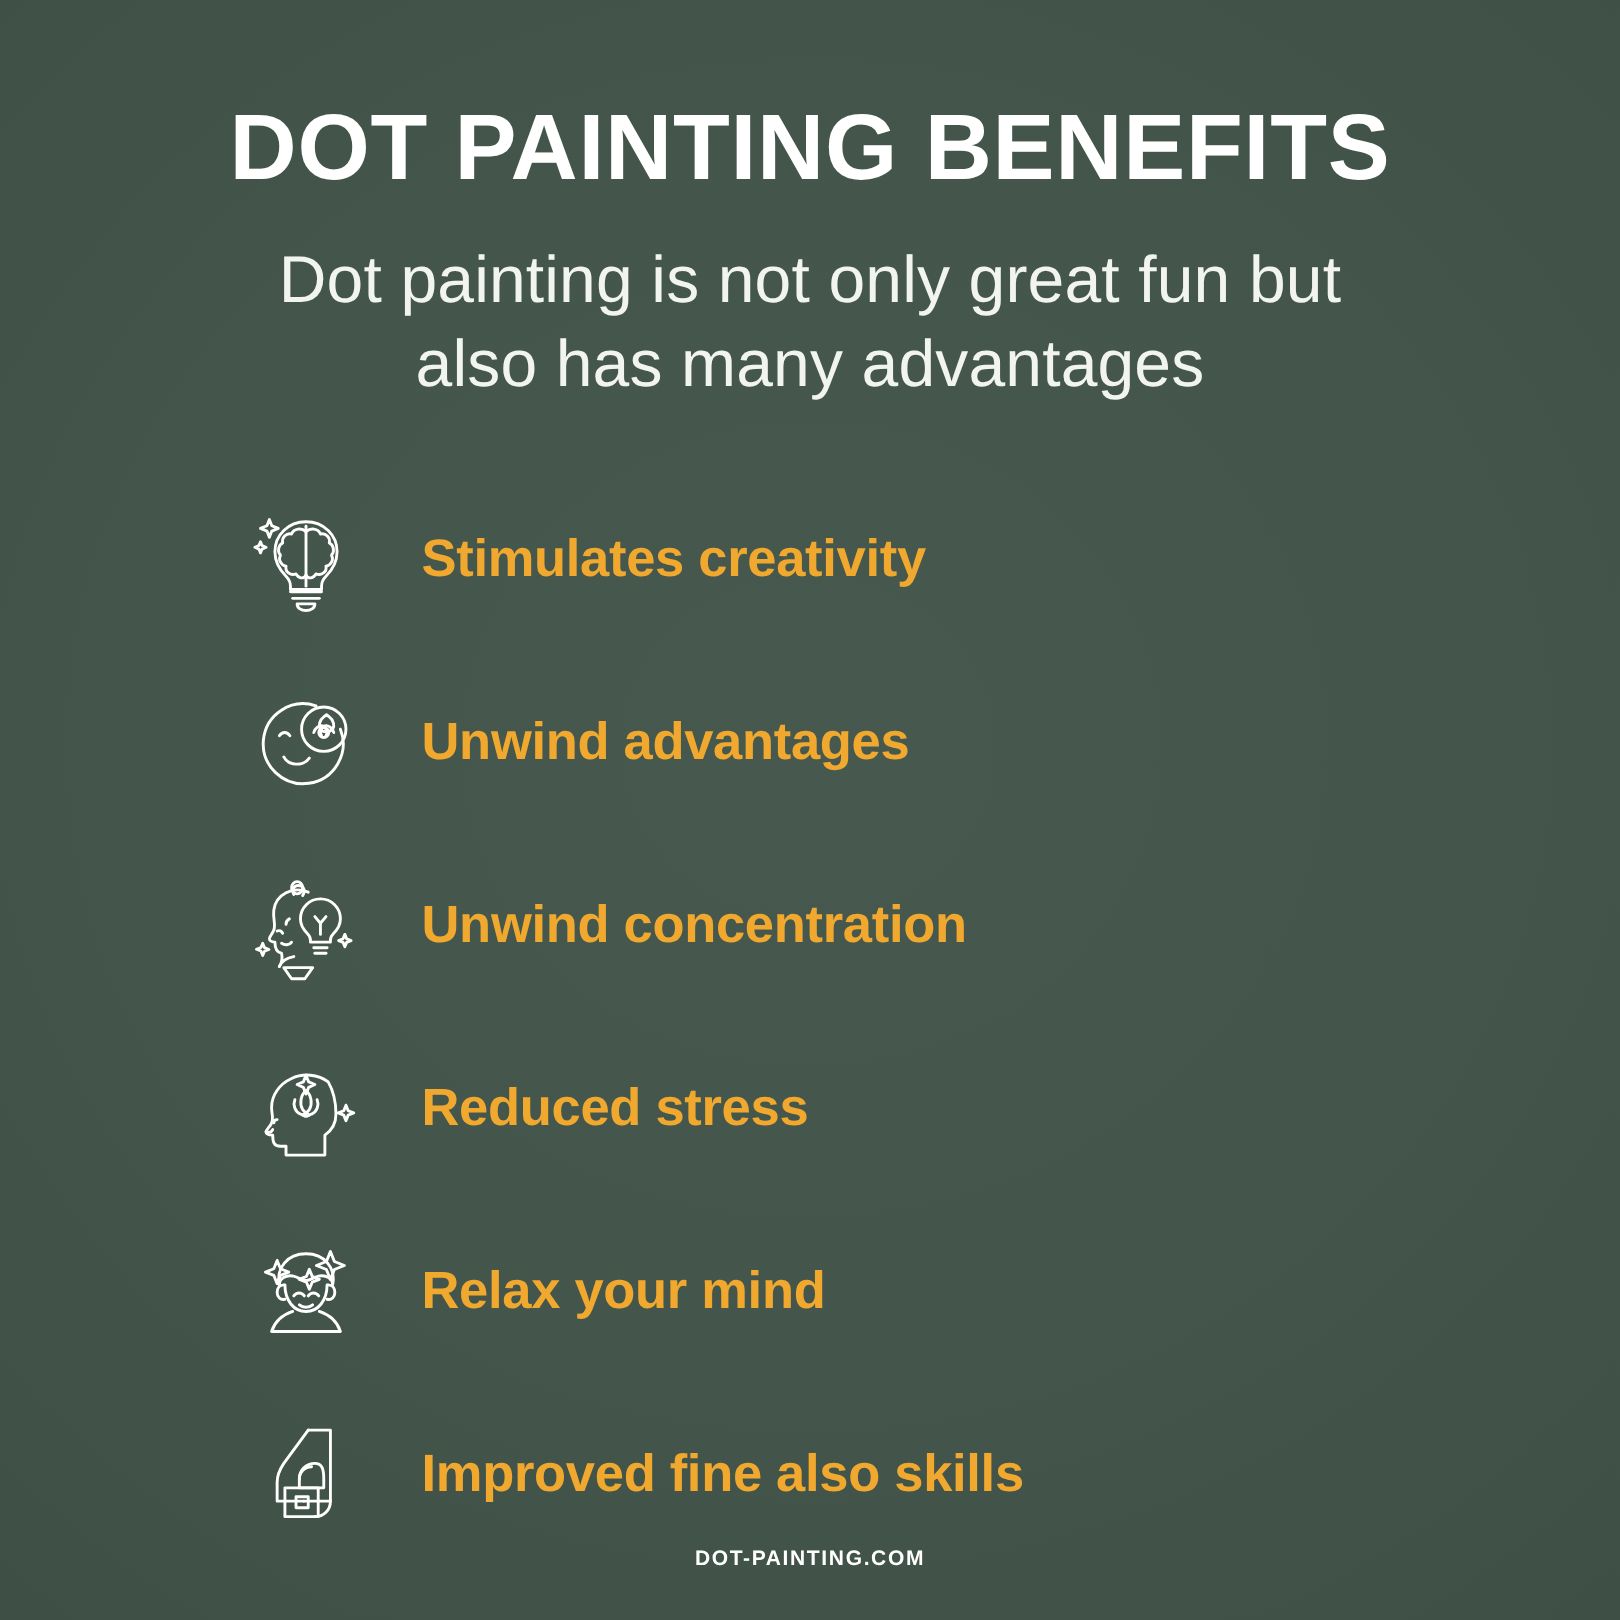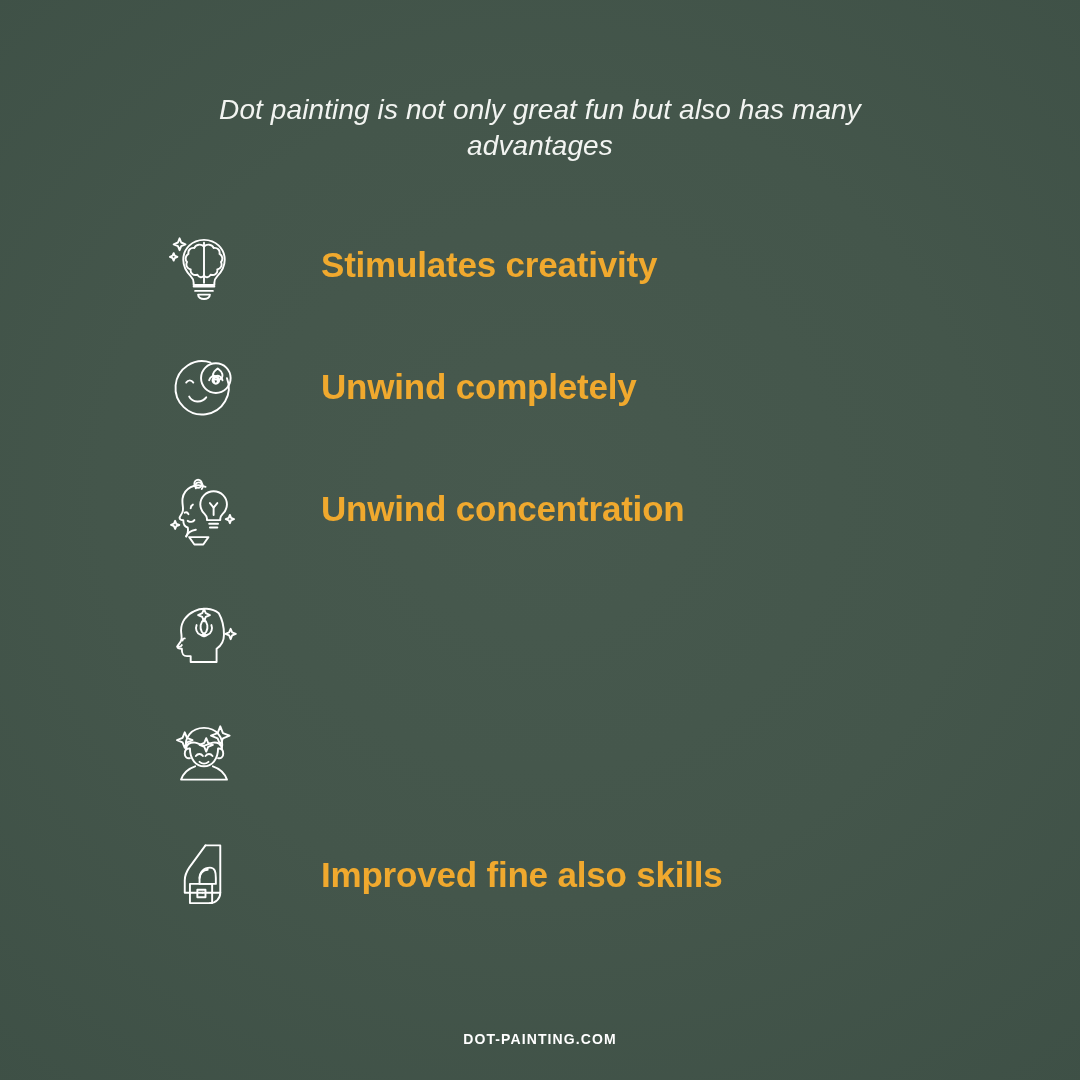--- a/index.html
+++ b/index.html
@@ -44,42 +44,40 @@
     text-transform: uppercase;
     -webkit-font-smoothing: antialiased;
   }
 
   .poster-subtitle {
     margin: 26px auto 0;
     width: 790px;
     color: #f2f4f1;
     font-family: "Liberation Sans", sans-serif;
     font-weight: 400;
-    font-size: 28px;
+    font-size: 44px;
     line-height: 1.28;
     letter-spacing: 0.1px;
-    font-style: italic;
   }
 
   
   .benefits-list {
     list-style: none;
     margin: 0;
     padding: 0;
     width: 800px;
     margin-top: 40px;
   }
 
   .benefit-row {
     display: flex;
     align-items: center;
     height: 122px;
     padding-left: 25px;
     box-sizing: border-box;
-    gap: 40px;
   }
 
   .benefit-icon {
     flex: 0 0 78px;
     width: 78px;
     height: 78px;
     display: flex;
     align-items: center;
     justify-content: center;
   }
@@ -116,20 +114,21 @@
     letter-spacing: 1.1px;
     text-decoration: none;
   }
 </style>
 </head>
 <body>
 
 <div id="poster">
 
   <header class="header-block">
+    <h1 class="poster-title">DOT PAINTING BENEFITS</h1>
     <p class="poster-subtitle">Dot painting is not only great fun but also has many advantages</p>
   </header>
 
   <ul class="benefits-list">
 
     <li class="benefit-row">
       <span class="benefit-icon">
         <svg viewBox="0 0 100 100" fill="none" stroke="#ffffff" stroke-width="2.6" stroke-linecap="round" stroke-linejoin="round">
           <path d="M50 16c-16 0-28 12-28 27 0 10 5 17 10 22 3 3 4 6 4 9v3h28v-3c0-3 1-6 4-9 5-5 10-12 10-22 0-15-12-27-28-27z"></path>
           <line x1="50" y1="20" x2="50" y2="74"></line>
@@ -151,21 +150,21 @@
           <path d="M81 38a36 36 0 1 1-22-21"></path>
           <path d="M86 38a20 20 0 1 1-40 0 20 20 0 0 1 40 0z"></path>
           <path d="M66 27c-4 3-5 8-3 11 2 3 8 3 11 0 2-3 1-8-3-11l-2.5-2z"></path>
           <path d="M57 41c1-4 5-7 8-6 3 1 5 6 3 9"></path>
           <path d="M75 41c-1-4-5-7-8-6-3 1-5 6-3 9"></path>
           <circle cx="66" cy="41" r="4.5"></circle>
           <path d="M26 44c2.5-4 7-4 9.5 0"></path>
           <path d="M30 63c4 8 17 9 23 1"></path>
         </svg>
       </span>
-      <span class="benefit-label">Unwind completely</span>
+      <span class="benefit-label">Unwind advantages</span>
     </li>
 
     <li class="benefit-row">
       <span class="benefit-icon">
         <svg viewBox="0 0 100 100" fill="none" stroke="#ffffff" stroke-width="2.6" stroke-linecap="round" stroke-linejoin="round">
           <path d="M52 20c-14-6-29 2-31 16-1 8 2 13 0 18-1 3-4 6-4 8 0 2 3 3 5 3 0 5 1 9 6 10 1 5 0 9-2 12"></path>
           <path d="M26 87c2-5 7-8 13-9"></path>
           <path d="M28 66c3 2 7 2 9-1"></path>
           <path d="M24 55c2-1 4 0 5 2"></path>
           <path d="M35 44c-2 1-3 3-3 5"></path>
@@ -191,39 +190,41 @@
           <path d="M14 71c3 1 5 0 6-2"></path>
           <path d="M24 60c-2 0-3 1-3 3"></path>
           <path d="M50 34c-5 4-6 12-3 17 2 3 4 4 6 5"></path>
           <path d="M50 34c5 4 6 12 3 17-2 3-4 4-6 5"></path>
           <path d="M40 42c-2 5 0 11 5 13 2 1 4 2 6 2"></path>
           <path d="M60 42c2 5 0 11-5 13-2 1-4 2-6 2"></path>
           <path d="M50 20l2.4 6L58 28.4 52.4 31 50 37l-2.4-6L42 28.4 47.6 26z"></path>
           <path d="M86 47l2 5 5 2-5 2-2 5-2-5-5-2 5-2z"></path>
         </svg>
       </span>
+      <span class="benefit-label">Reduced stress</span>
     </li>
 
     <li class="benefit-row">
       <span class="benefit-icon">
         <svg viewBox="0 0 100 100" fill="none" stroke="#ffffff" stroke-width="2.6" stroke-linecap="round" stroke-linejoin="round">
           <path d="M26 44c-3-15 7-28 24-28s27 13 24 28"></path>
           <path d="M26 44c0-6 6-9 12-8 5 1 8 4 12 4s7-3 12-4c6-1 12 2 12 8"></path>
           <path d="M30 44c-4 0-6 3-6 7s3 7 7 6"></path>
           <path d="M70 44c4 0 6 3 6 7s-3 7-7 6"></path>
           <path d="M31 44c0 14 8 24 19 24s19-10 19-24"></path>
           <path d="M39 54c2.5-3.5 7-3.5 9.5 0"></path>
           <path d="M52 54c2.5-3.5 7-3.5 9.5 0"></path>
           <path d="M44 62c3.5 3 8.5 3 12 0"></path>
           <path d="M38 68c-9 3-16 9-19 18h62c-3-9-10-15-19-18"></path>
           <path d="M24 22l3 7.5 7.5 3-7.5 3-3 7.5-3-7.5-7.5-3 7.5-3z"></path>
           <path d="M72 14l3.6 9 9 3.6-9 3.6-3.6 9-3.6-9-9-3.6 9-3.6z"></path>
           <path d="M53 30l2.6 6.4 6.4 2.6-6.4 2.6L53 48l-2.6-6.4-6.4-2.6 6.4-2.6z"></path>
         </svg>
       </span>
+      <span class="benefit-label">Relax your mind</span>
     </li>
 
     <li class="benefit-row">
       <span class="benefit-icon">
         <svg viewBox="0 0 100 100" fill="none" stroke="#ffffff" stroke-width="2.6" stroke-linecap="round" stroke-linejoin="round">
           <path d="M52 10h20v64H48"></path>
           <path d="M52 10L30 40c-4 6-6 11-6 17v17h24"></path>
           <path d="M72 74c0 8-6 14-14 14"></path>
           <path d="M58 40c-8 0-14 6-14 14v8h22V54c0-8-1-14-8-14z"></path>
           <path d="M44 54c0-6 5-11 11-11"></path>

